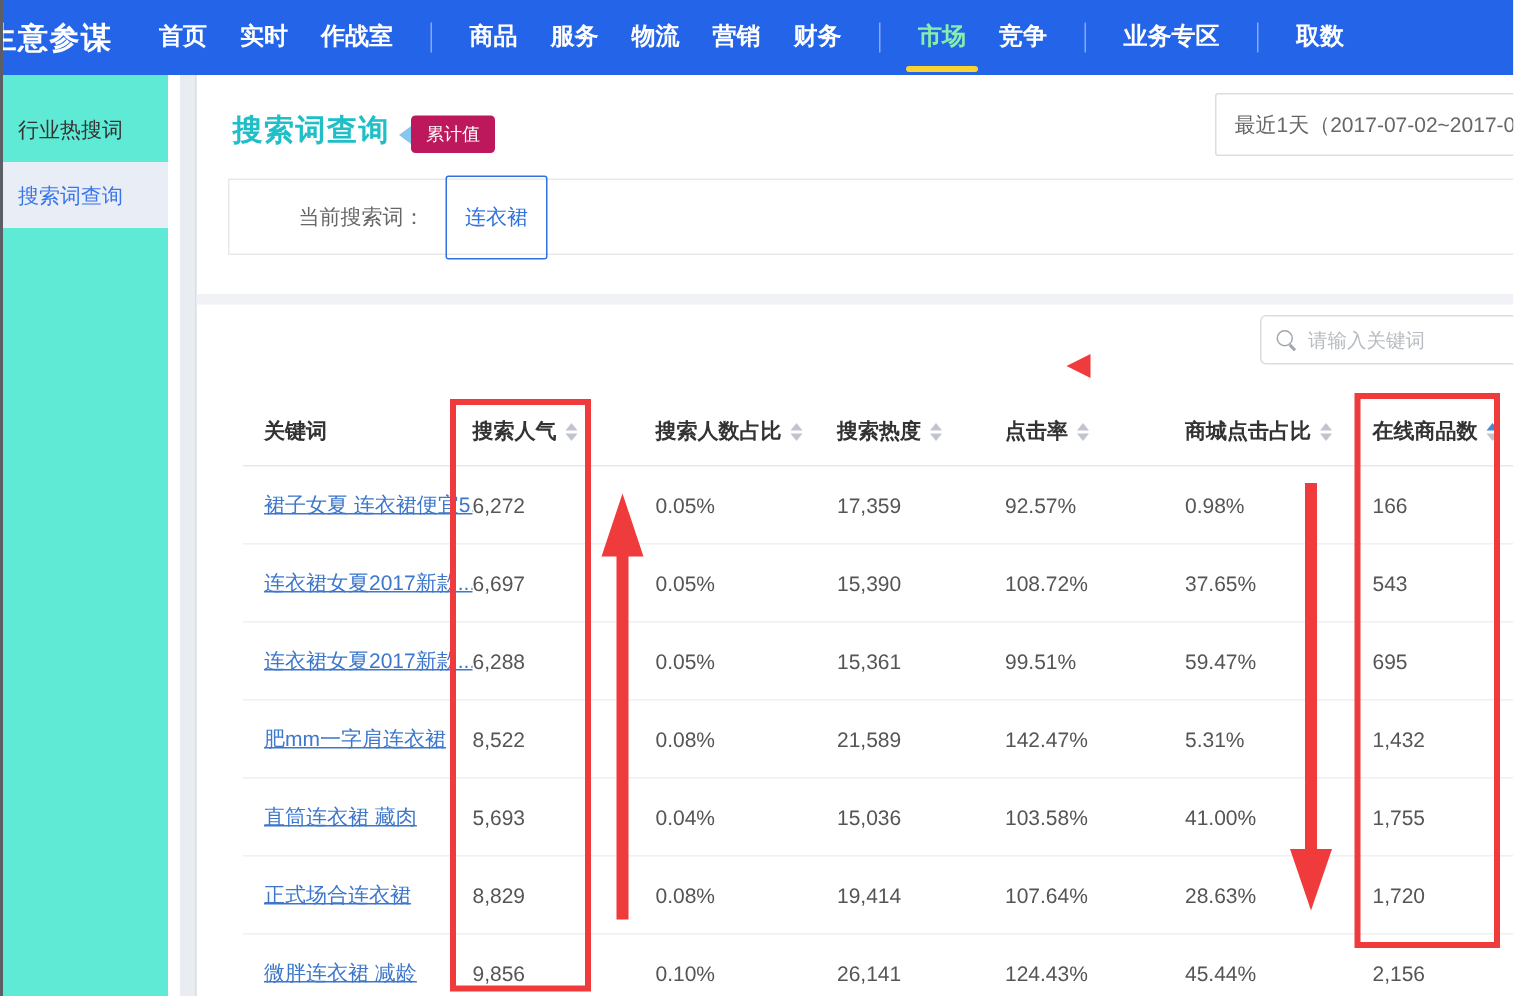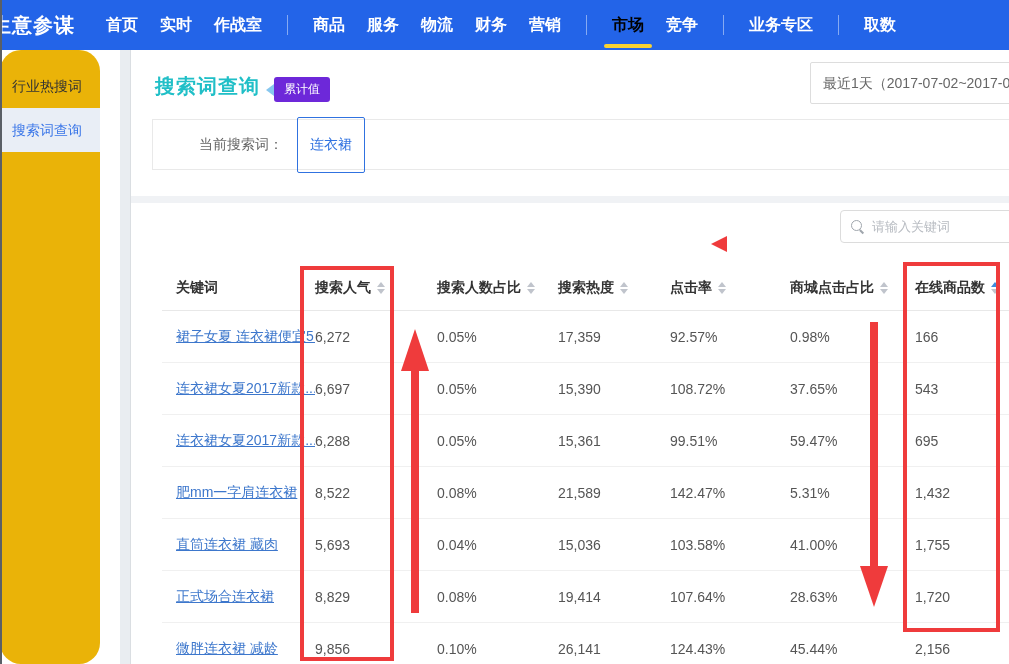--- a/index.html
+++ b/index.html
@@ -16,31 +16,31 @@
   }
   .nav-logo {
     font-size:20px; font-weight:bold; margin-left:-9px; white-space:nowrap;
     letter-spacing:1px;
   }
   .nav-items { display:flex; align-items:center; margin-left:20px; }
   .nav-item {
     font-size:16px; font-weight:bold; padding:0 11px; height:50px;
     line-height:50px; cursor:pointer; position:relative; white-space:nowrap;
   }
-  .nav-item.active { color:#000000; }
+  .nav-item.active { color:#86efac; }
   .nav-item.active .nav-underline {
     position:absolute; left:50%; transform:translateX(-50%);
     bottom:2px; width:48px; height:4px; background:#fad232; border-radius:2px;
   }
   .nav-divider { width:1px; height:20px; background:rgba(255,255,255,.45); margin:0 14px; }
   .page-left-edge { position:absolute; left:0; top:0; width:2px; height:664px; background:#5a5f66; z-index:60; }
 
   
   .sidebar {
-    position:absolute; left:0; top:50px; width:100px; height:614px; background:#eab308;border-radius:21px;
+    position:absolute; left:0; top:50px; width:112px; height:614px; background:#5eead4;
   }
   .sidebar-strip {
     position:absolute; left:120px; top:50px; width:11px; height:614px;
     background:#e9edf1; border-right:1px solid #dadee2;
   }
   .side-item {
     height:44px; line-height:44px; padding-left:12px; font-size:14px;
     color:#333; cursor:pointer; white-space:nowrap;
   }
   .side-item:first-child { margin-top:14px; }
@@ -50,21 +50,21 @@
   .page-title {
     position:absolute; left:155px; top:73px; font-size:20px; font-weight:bold;
     color:#20bfc7; letter-spacing:1px;
   }
   .title-badge { position:absolute; left:266px; top:77px; display:flex; align-items:center; }
   .badge-arrow {
     width:0; height:0; border-top:6px solid transparent; border-bottom:6px solid transparent;
     border-right:8px solid #87c7ef;
   }
   .badge-body {
-    background:#6d28d9; color:#fff; font-size:12px; padding:4px 10px; border-radius:3px;
+    background:#be185d; color:#fff; font-size:12px; padding:4px 10px; border-radius:3px;
     white-space:nowrap;
   }
   .date-box {
     position:absolute; left:810px; top:62px; width:220px; height:42px;
     border:1px solid #ddd; border-radius:2px; background:#fff;
     font-size:14px; color:#666; line-height:40px; padding-left:12px;
     white-space:nowrap; cursor:pointer;
   }
 
   
@@ -136,22 +136,22 @@
   <div class="navbar">
     <div class="nav-logo">生意参谋</div>
     <div class="nav-items">
       <div class="nav-item">首页</div>
       <div class="nav-item">实时</div>
       <div class="nav-item">作战室</div>
       <div class="nav-divider"></div>
       <div class="nav-item">商品</div>
       <div class="nav-item">服务</div>
       <div class="nav-item">物流</div>
+      <div class="nav-item">营销</div>
       <div class="nav-item">财务</div>
-      <div class="nav-item">营销</div>
       <div class="nav-divider"></div>
       <div class="nav-item active">
         <span>市场</span>
         <span class="nav-underline"></span>
       </div>
       <div class="nav-item">竞争</div>
       <div class="nav-divider"></div>
       <div class="nav-item">业务专区</div>
       <div class="nav-divider"></div>
       <div class="nav-item">取数</div>

